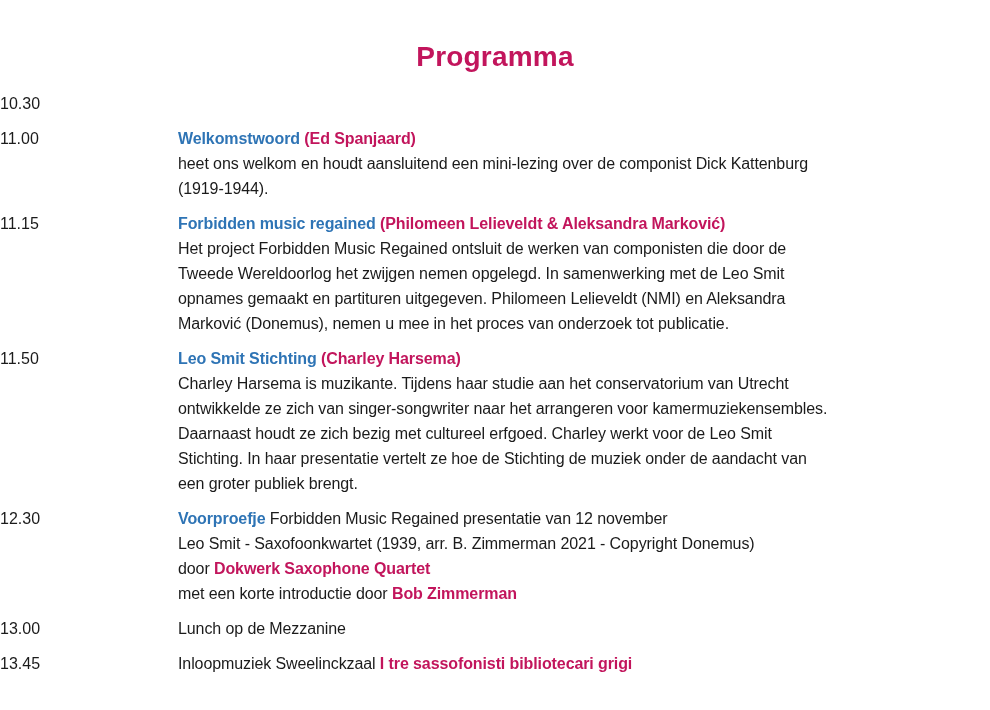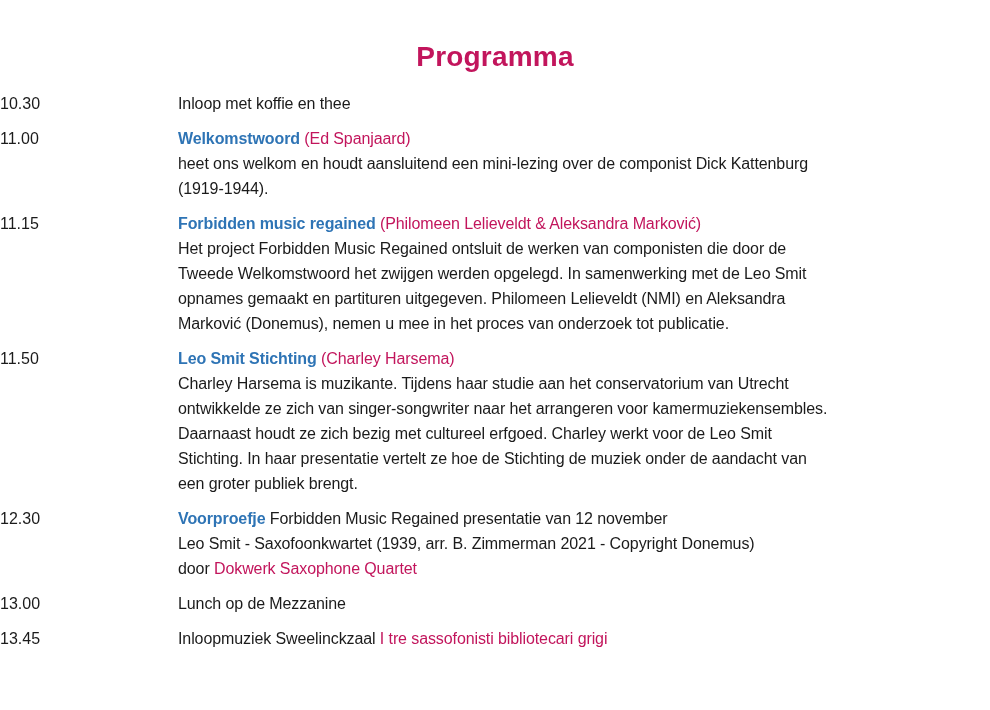--- a/index.html
+++ b/index.html
@@ -41,56 +41,53 @@
   }
   .content{flex:1 1 auto;min-width:0;}
   .line{
     font-size:16px;
     line-height:25px;
     white-space:pre;
     letter-spacing:-0.1px;
   }
   .seg.plain{color:var(--body);font-weight:normal;}
   .seg.blue{color:var(--blue);font-weight:bold;}
-  .seg.pink{color:var(--pink);font-weight:normal;}
+  .seg.pink{color:var(--pink);font-weight:bold;}
   .clip-frag-dark{
     position:absolute;left:273px;top:705px;width:4px;height:4px;
     background:#2b2b2b;
   }
   .clip-frag-light{
     position:absolute;left:276px;top:696px;width:3px;height:3px;
     background:#cfcfcf;
   }
 </style>
 </head>
 <body>
 
 <div class="page">
   <h1 class="title">Programma</h1>
   <div class="schedule" id="schedule">
       <div class="row">
         <div class="time">10.30</div>
-        <div class="content">
-          <div class="line"><span class="seg plain">Inloop met koffie en thee</span></div>
-        </div>
       </div>
       <div class="row">
         <div class="time">11.00</div>
         <div class="content">
           <div class="line"><span class="seg blue">Welkomstwoord </span><span class="seg pink">(Ed Spanjaard)</span></div>
           <div class="line"><span class="seg plain">heet ons welkom en houdt aansluitend een mini-lezing over de componist Dick Kattenburg</span></div>
           <div class="line"><span class="seg plain">(1919-1944).</span></div>
         </div>
       </div>
       <div class="row">
         <div class="time">11.15</div>
         <div class="content">
           <div class="line"><span class="seg blue">Forbidden music regained </span><span class="seg pink">(Philomeen Lelieveldt &amp; Aleksandra Marković)</span></div>
           <div class="line"><span class="seg plain">Het project Forbidden Music Regained ontsluit de werken van componisten die door de</span></div>
-          <div class="line"><span class="seg plain">Tweede Welkomstwoord het zwijgen werden opgelegd. In samenwerking met de Leo Smit</span></div>
+          <div class="line"><span class="seg plain">Tweede Wereldoorlog het zwijgen nemen opgelegd. In samenwerking met de Leo Smit</span></div>
           <div class="line"><span class="seg plain">opnames gemaakt en partituren uitgegeven. Philomeen Lelieveldt (NMI) en Aleksandra</span></div>
           <div class="line"><span class="seg plain">Marković (Donemus), nemen u mee in het proces van onderzoek tot publicatie.</span></div>
         </div>
       </div>
       <div class="row">
         <div class="time">11.50</div>
         <div class="content">
           <div class="line"><span class="seg blue">Leo Smit Stichting </span><span class="seg pink">(Charley Harsema)</span></div>
           <div class="line"><span class="seg plain">Charley Harsema is muzikante. Tijdens haar studie aan het conservatorium van Utrecht</span></div>
           <div class="line"><span class="seg plain">ontwikkelde ze zich van singer-songwriter naar het arrangeren voor kamermuziekensembles.</span></div>
@@ -98,20 +95,21 @@
           <div class="line"><span class="seg plain">Stichting. In haar presentatie vertelt ze hoe de Stichting de muziek onder de aandacht van</span></div>
           <div class="line"><span class="seg plain">een groter publiek brengt.</span></div>
         </div>
       </div>
       <div class="row">
         <div class="time">12.30</div>
         <div class="content">
           <div class="line"><span class="seg blue">Voorproefje </span><span class="seg plain">Forbidden Music Regained presentatie van 12 november</span></div>
           <div class="line"><span class="seg plain">Leo Smit - Saxofoonkwartet (1939, arr. B. Zimmerman 2021 - Copyright Donemus)</span></div>
           <div class="line"><span class="seg plain">door </span><span class="seg pink">Dokwerk Saxophone Quartet</span></div>
+          <div class="line"><span class="seg plain">met een korte introductie door </span><span class="seg pink">Bob Zimmerman</span></div>
         </div>
       </div>
       <div class="row">
         <div class="time">13.00</div>
         <div class="content">
           <div class="line"><span class="seg plain">Lunch op de Mezzanine</span></div>
         </div>
       </div>
       <div class="row">
         <div class="time">13.45</div>

